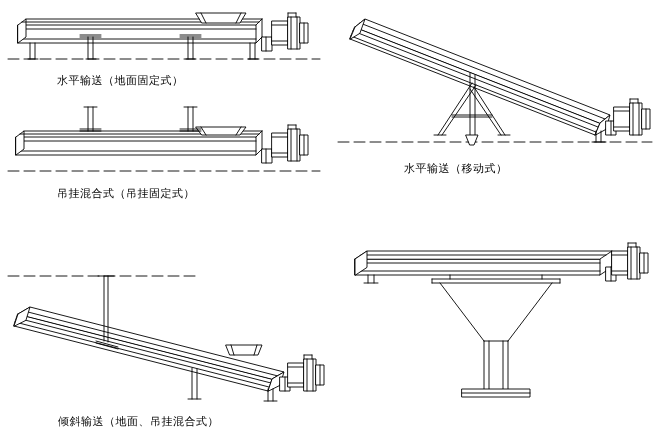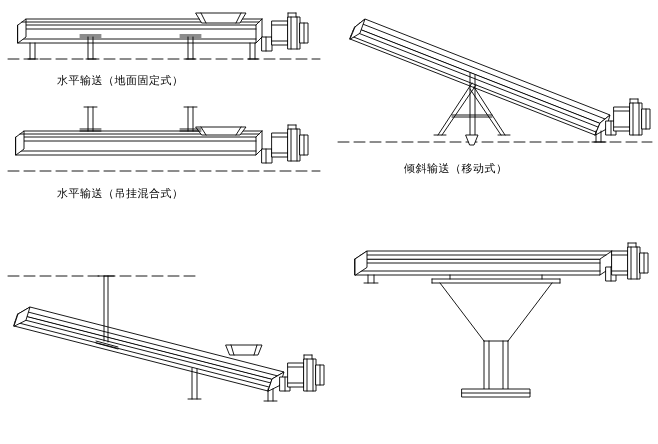--- a/index.html
+++ b/index.html
@@ -293,19 +293,20 @@
         <line x1="628" y1="232" x2="636" y2="232"></line>
         <line x1="628" y1="232" x2="628" y2="236"></line>
         <line x1="636" y1="232" x2="636" y2="236"></line>
       </g>
 
     </g>
   </svg>
 
   <div class="cap" style="left:57px;top:62px;">水平输送（地面固定式）</div>
 
-  <div class="cap" style="left:57px;top:175px;">水平输送（吊挂混合式）</div>
-
-  <div class="cap" style="left:404px;top:150px;">倾斜输送（移动式）</div>
-
+  <div class="cap" style="left:57px;top:175px;">吊挂混合式（吊挂固定式）</div>
+
+  <div class="cap" style="left:404px;top:150px;">水平输送（移动式）</div>
+
+  <div class="cap" style="left:58px;top:403px;">倾斜输送（地面、吊挂混合式）</div>
 
 
 </div>
 
 </body></html>

